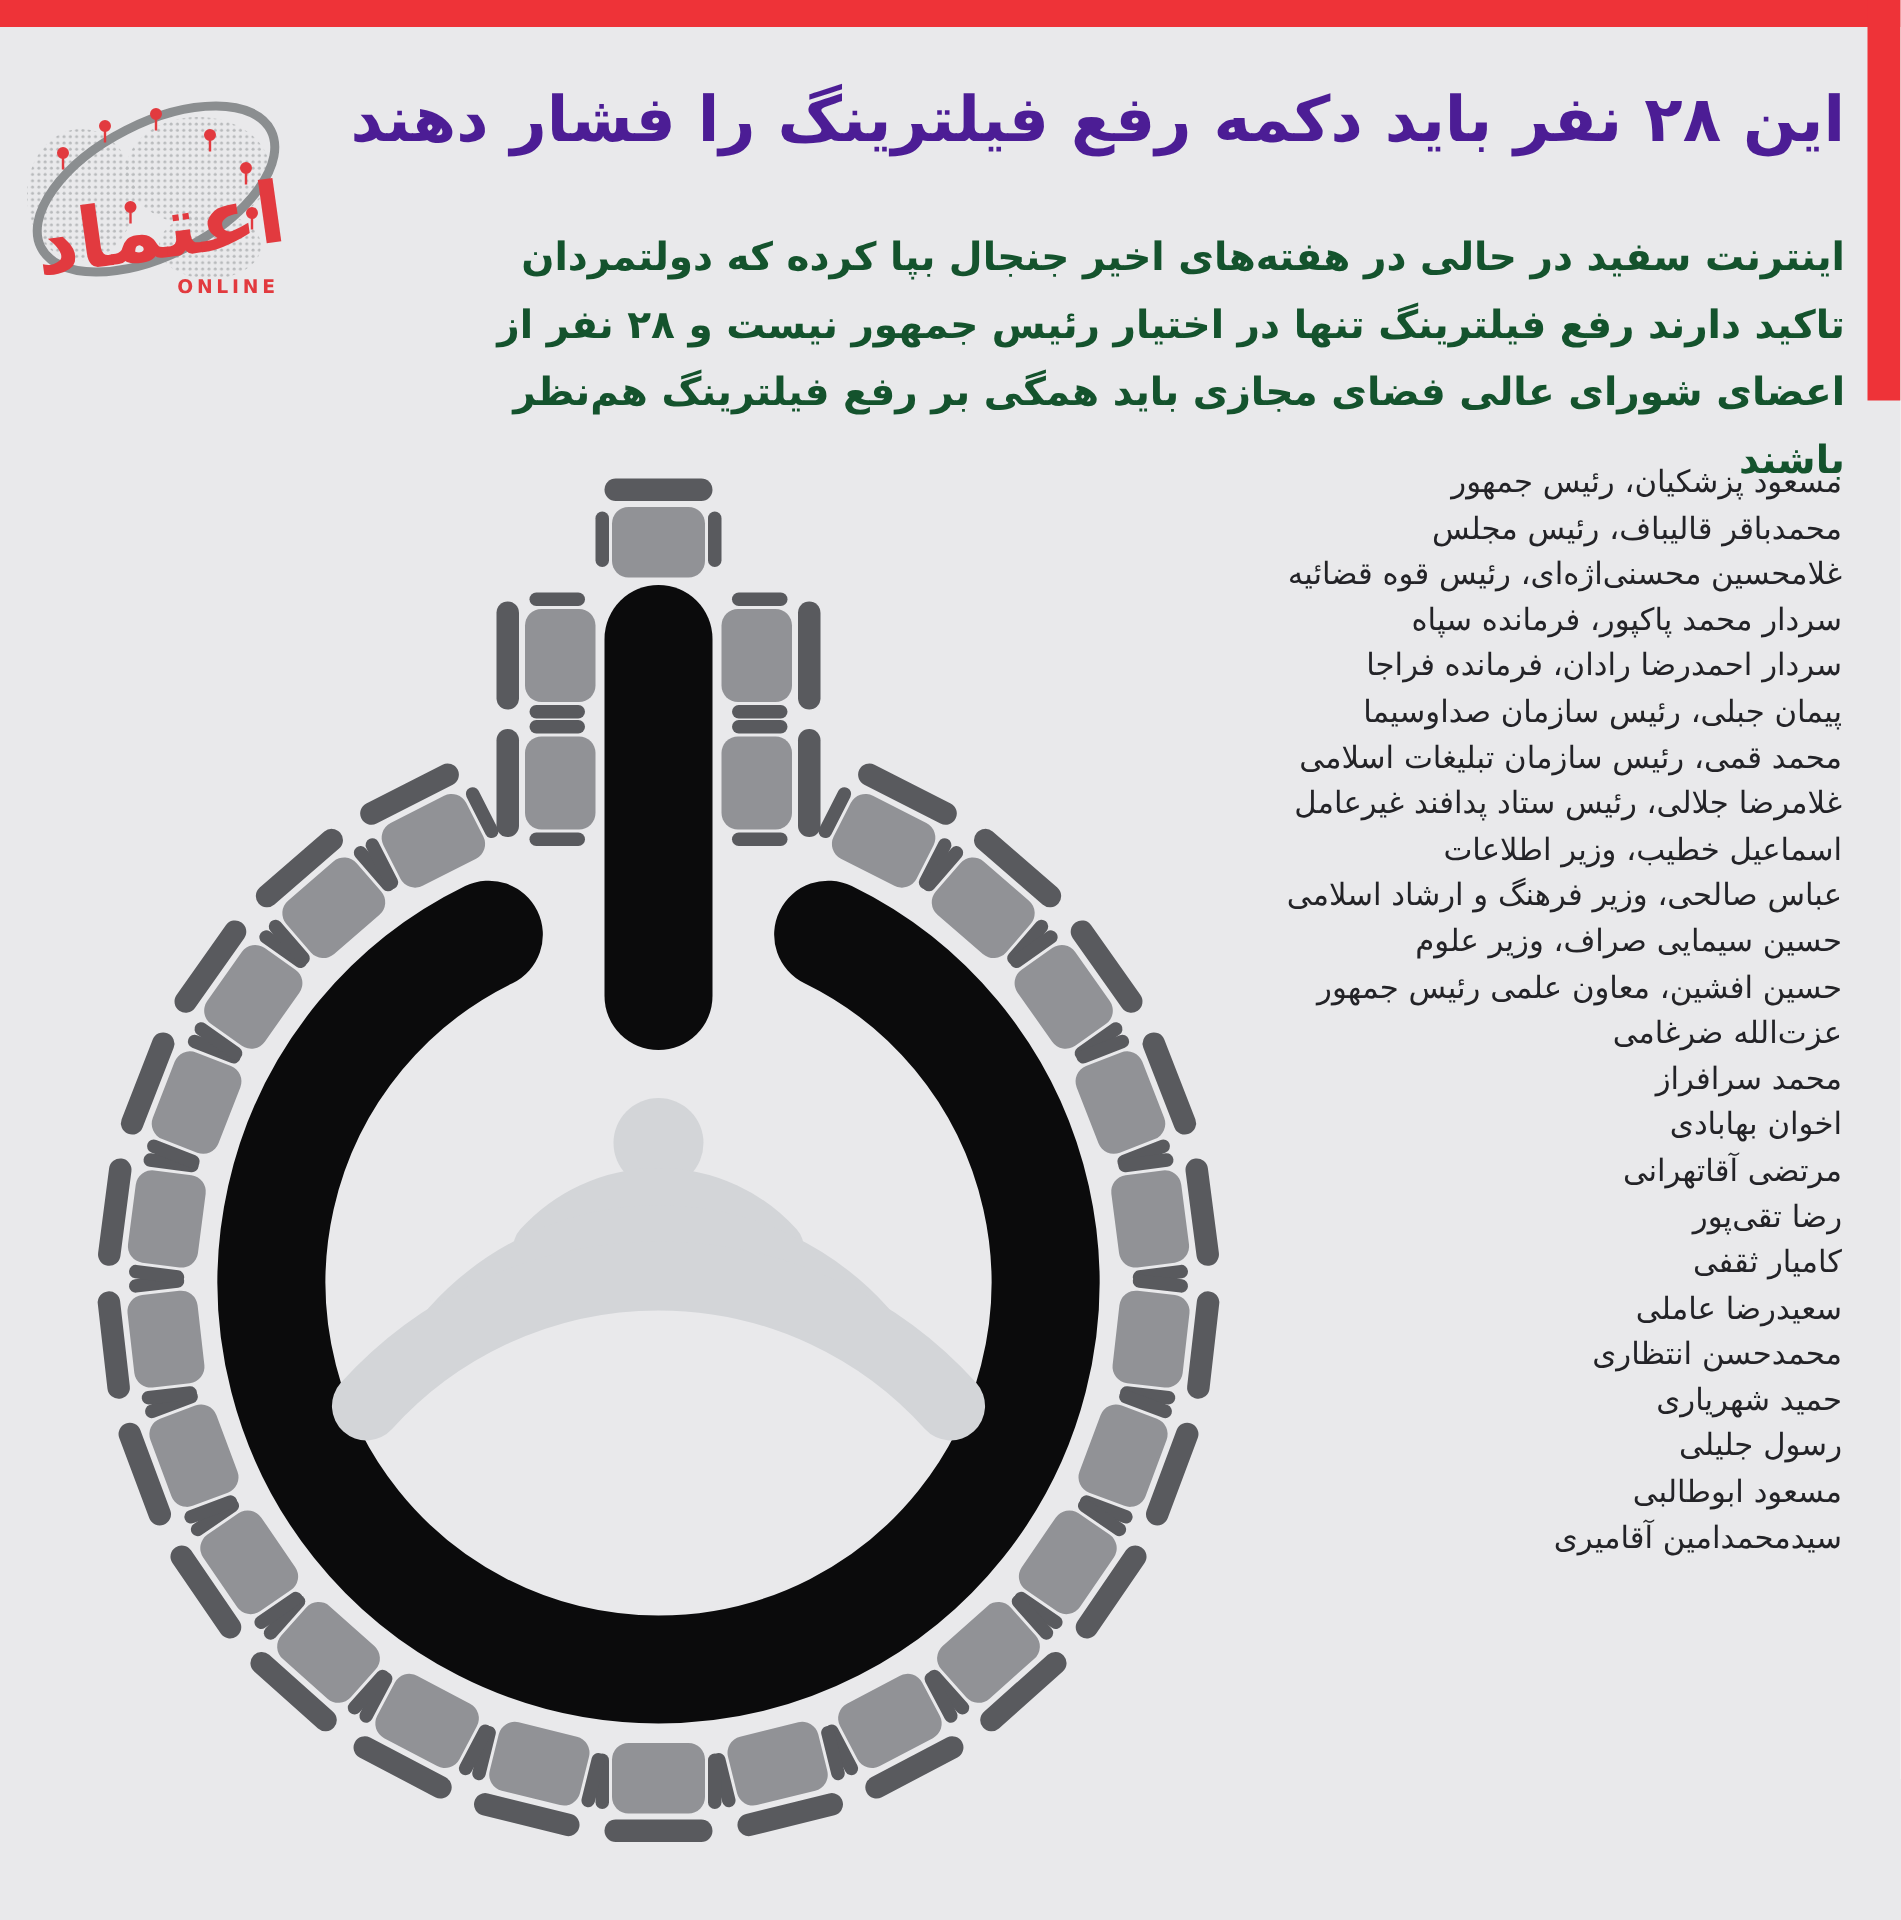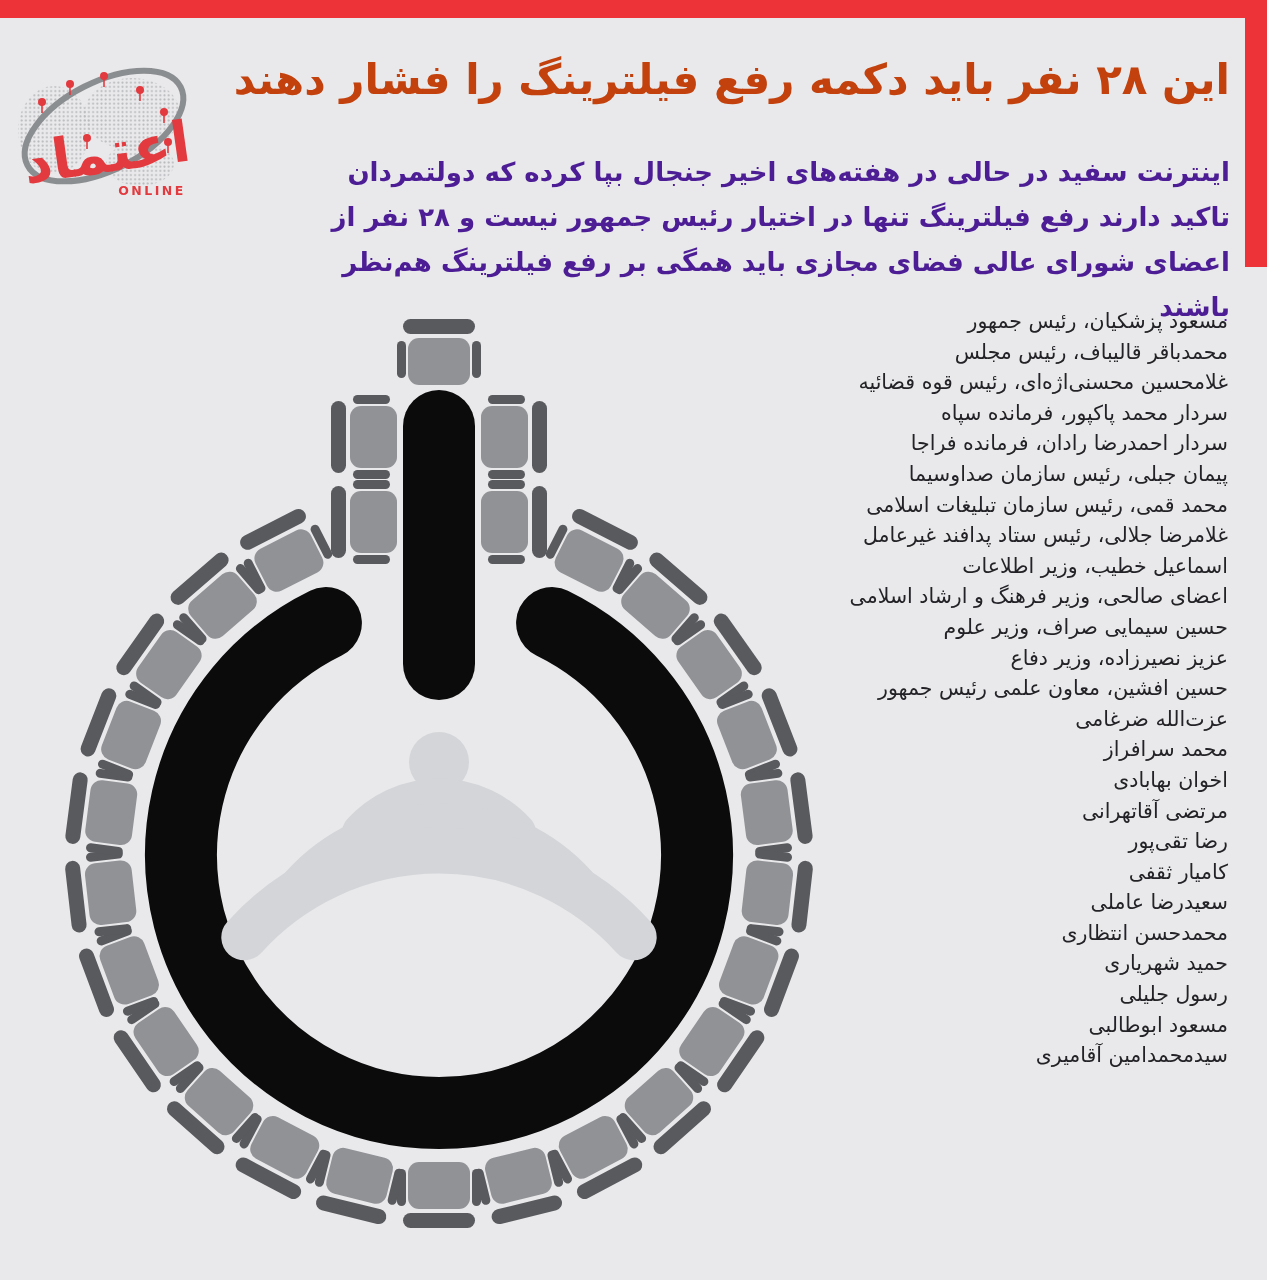--- a/index.html
+++ b/index.html
@@ -21,31 +21,31 @@
     background:#ee3338;
   }
   .logo{
     position:absolute;left:12px;top:52px;
     width:185px;height:152px;
   }
   .headline{
     position:absolute;right:37px;top:58px;
     margin:0;
     font-size:42px;font-weight:bold;
-    color:#c2410c;
+    color:#4c1d95;
     white-space:nowrap;
     line-height:1.05;
   }
   .subtitle{
     position:absolute;right:37px;top:150px;
     width:960px;
     font-size:26px;font-weight:bold;
     line-height:45px;
     text-align:right;
-    color:#4c1d95;
+    color:#14532d;
   }
   .names{
     position:absolute;right:39px;top:306px;
     width:470px;
     font-size:20.5px;font-weight:normal;
     line-height:30.6px;
     text-align:right;
     color:#232327;
   }
   .name-row{white-space:nowrap;}
@@ -105,23 +105,22 @@
   <div class="names" id="names-list" dir="rtl">
       <div class="name-row" dir="rtl">مسعود پزشکیان، رئیس جمهور</div>
       <div class="name-row" dir="rtl">محمدباقر قالیباف، رئیس مجلس</div>
       <div class="name-row" dir="rtl">غلامحسین محسنی‌اژه‌ای، رئیس قوه قضائیه</div>
       <div class="name-row" dir="rtl">سردار محمد پاکپور، فرمانده سپاه</div>
       <div class="name-row" dir="rtl">سردار احمدرضا رادان، فرمانده فراجا</div>
       <div class="name-row" dir="rtl">پیمان جبلی، رئیس سازمان صداوسیما</div>
       <div class="name-row" dir="rtl">محمد قمی، رئیس سازمان تبلیغات اسلامی</div>
       <div class="name-row" dir="rtl">غلامرضا جلالی، رئیس ستاد پدافند غیرعامل</div>
       <div class="name-row" dir="rtl">اسماعیل خطیب، وزیر اطلاعات</div>
-      <div class="name-row" dir="rtl">اعضای صالحی، وزیر فرهنگ و ارشاد اسلامی</div>
+      <div class="name-row" dir="rtl">عباس صالحی، وزیر فرهنگ و ارشاد اسلامی</div>
       <div class="name-row" dir="rtl">حسین سیمایی صراف، وزیر علوم</div>
-      <div class="name-row" dir="rtl">عزیز نصیرزاده، وزیر دفاع</div>
       <div class="name-row" dir="rtl">حسین افشین، معاون علمی رئیس جمهور</div>
       <div class="name-row" dir="rtl">عزت‌الله ضرغامی</div>
       <div class="name-row" dir="rtl">محمد سرافراز</div>
       <div class="name-row" dir="rtl">اخوان بهابادی</div>
       <div class="name-row" dir="rtl">مرتضی آقاتهرانی</div>
       <div class="name-row" dir="rtl">رضا تقی‌پور</div>
       <div class="name-row" dir="rtl">کامیار ثقفی</div>
       <div class="name-row" dir="rtl">سعیدرضا عاملی</div>
       <div class="name-row" dir="rtl">محمدحسن انتظاری</div>
       <div class="name-row" dir="rtl">حمید شهریاری</div>

